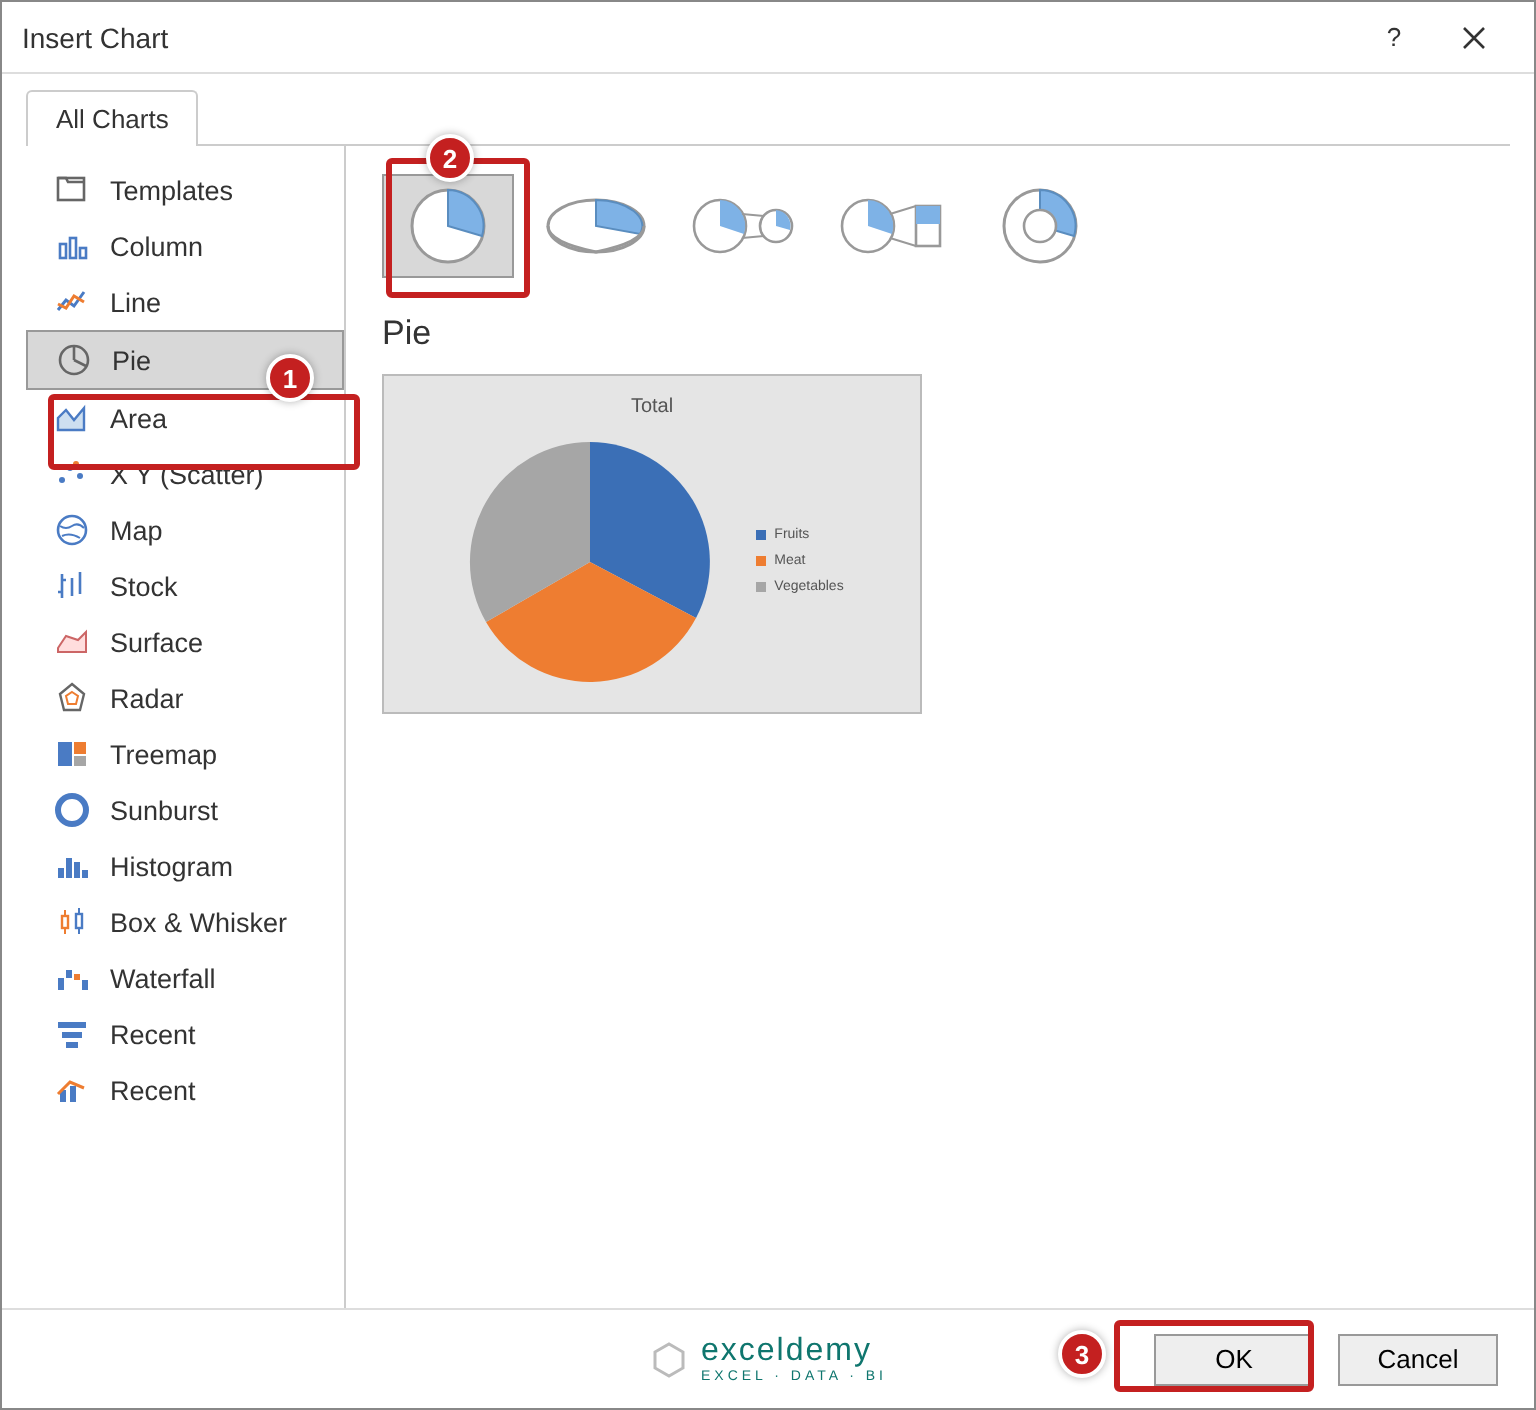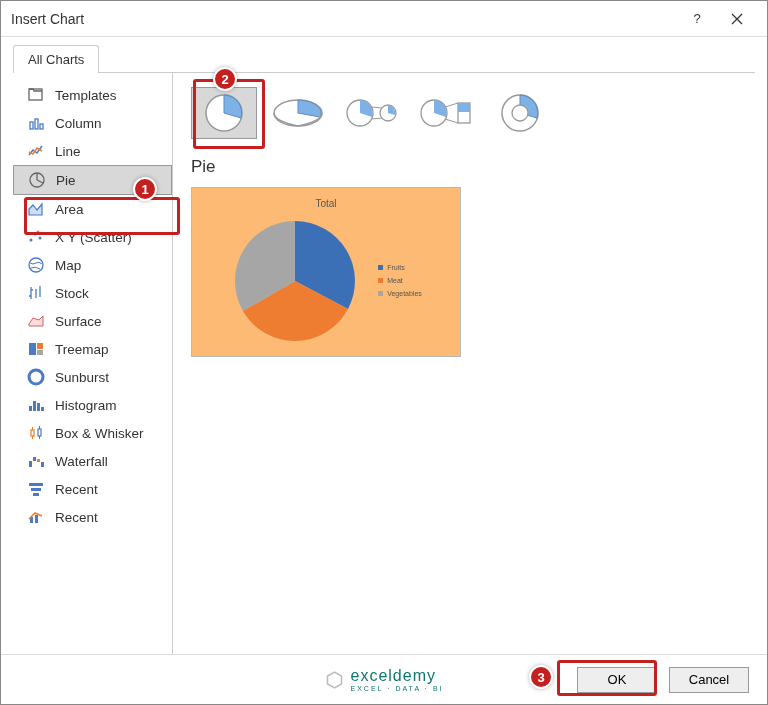--- a/index.html
+++ b/index.html
@@ -13,21 +13,21 @@
     .content { flex: 1; display: flex; border-top: 1px solid #ccc; margin: -1px 12px 0 12px; }
     .sidebar { width: 160px; border-right: 1px solid #ccc; padding: 8px 0; overflow-y: auto; }
     .sidebar-item { display: flex; align-items: center; padding: 5px 8px 5px 14px; cursor: pointer; font-size: 13.5px; gap: 10px; }
     .sidebar-item.selected { background: #d8d8d8; border: 1px solid #999; }
     .sidebar-item .icon { width: 18px; height: 18px; display: flex; align-items: center; justify-content: center; flex-shrink: 0; }
     .main { flex: 1; padding: 14px 18px; }
     .subtypes { display: flex; gap: 8px; align-items: center; margin-bottom: 18px; }
     .subtype { width: 66px; height: 52px; display: flex; align-items: center; justify-content: center; cursor: pointer; border: 1px solid transparent; }
     .subtype.selected { background: #d8d8d8; border: 1px solid #999; }
     .chart-title { font-size: 17px; color: #333; margin-bottom: 10px; }
-    .preview { width: 270px; height: 170px; border: 1px solid #bbb; background: #fdba74; display: flex; flex-direction: column; align-items: center; padding: 10px; }
+    .preview { width: 270px; height: 170px; border: 1px solid #bbb; background: #e5e5e5; display: flex; flex-direction: column; align-items: center; padding: 10px; }
     .preview-title { font-size: 10px; color: #555; margin-bottom: 6px; }
     .preview-body { flex: 1; display: flex; align-items: center; justify-content: center; width: 100%; gap: 18px; }
     .legend { display: flex; flex-direction: column; gap: 6px; font-size: 7px; color: #555; }
     .legend-item { display: flex; align-items: center; gap: 4px; }
     .legend-dot { width: 5px; height: 5px; }
     .footer { height: 50px; display: flex; align-items: center; justify-content: flex-end; padding: 0 18px; gap: 12px; border-top: 1px solid #ddd; position: relative; }
     .btn-std { width: 80px; height: 26px; border: 1px solid #999; background: #eee; cursor: pointer; font-size: 13px; }
     .watermark { position: absolute; left: 50%; transform: translateX(-50%); font-size: 16px; color: #0f766e; letter-spacing: 1px; display: flex; align-items: center; gap: 6px; }
     .watermark small { font-size: 7px; letter-spacing: 2px; display: block; }
     .callout { position: absolute; width: 24px; height: 24px; border-radius: 50%; background: #c42020; color: #fff; display: flex; align-items: center; justify-content: center; font-weight: bold; font-size: 13px; border: 2px solid #fff; box-shadow: 0 0 4px rgba(0,0,0,.3); z-index: 10; }
@@ -151,20 +151,29 @@
 
       <div class="sidebar-item">
         <span class="icon">
             <svg width="18" height="18" viewBox="0 0 18 18">
               <path d="M2 12 L6 6 L12 8 L16 4 L16 14 L2 14 Z" fill="#fdd" stroke="#c66" stroke-width="1"></path>
             </svg>
           </span>
         <span>Surface</span>
       </div>
 
+      <div class="sidebar-item">
+        <span class="icon">
+            <svg width="18" height="18" viewBox="0 0 18 18">
+              <path d="M9 2 L15 7 L13 15 L5 15 L3 7 Z" fill="none" stroke="#666" stroke-width="1.2"></path>
+              <path d="M9 6 L12 8 L11 12 L7 12 L6 8 Z" fill="none" stroke="#ee7d31" stroke-width="1"></path>
+            </svg>
+          </span>
+        <span>Radar</span>
+      </div>
 
       <div class="sidebar-item">
         <span class="icon">
             <svg width="18" height="18" viewBox="0 0 18 18">
               <rect x="2" y="3" width="7" height="12" fill="#4a7bc4"></rect>
               <rect x="10" y="3" width="6" height="6" fill="#ee7d31"></rect>
               <rect x="10" y="10" width="6" height="5" fill="#a6a6a6"></rect>
             </svg>
           </span>
         <span>Treemap</span>

